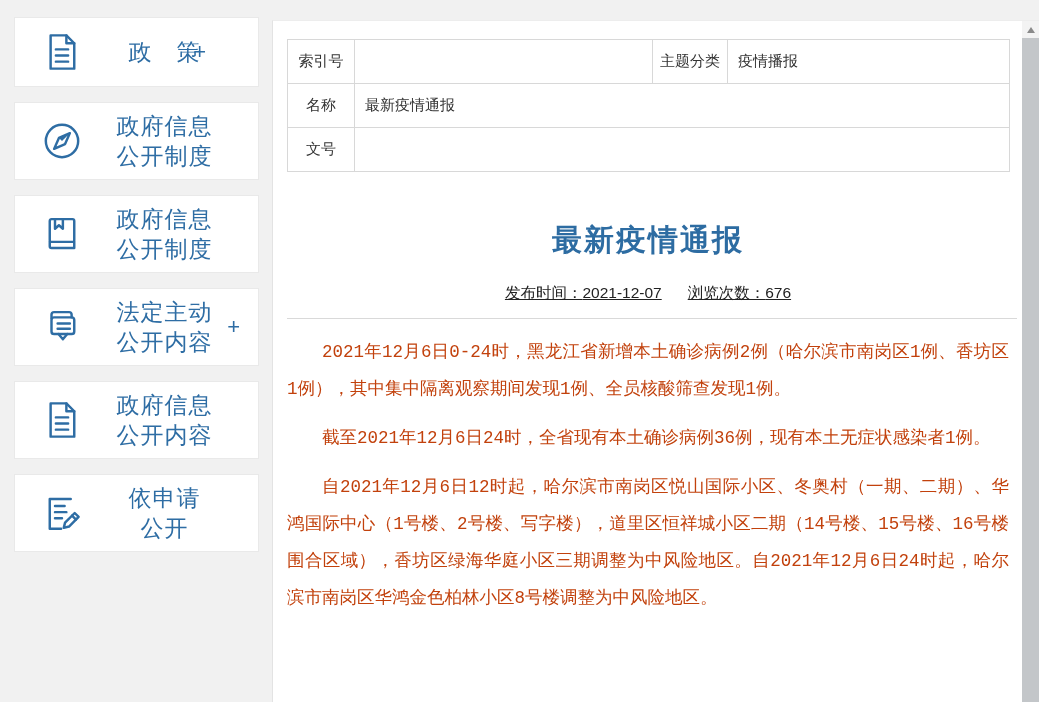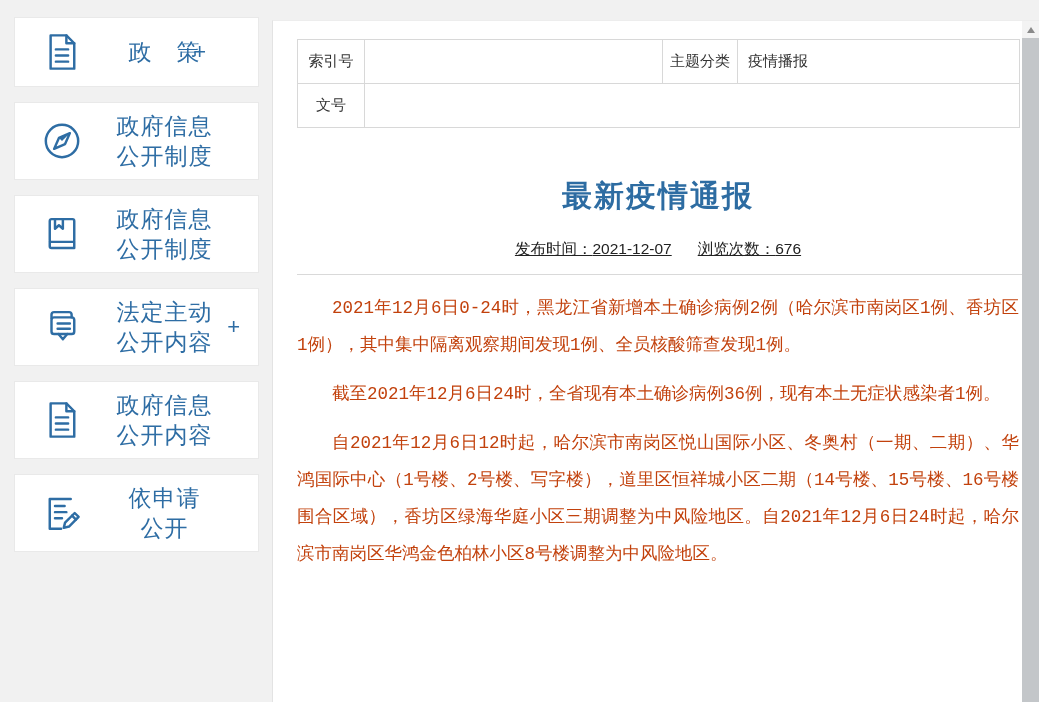--- a/index.html
+++ b/index.html
@@ -15,21 +15,21 @@
   .side-icon { flex:none; width:42px; height:42px; margin-right:18px; }
   .side-icon svg { width:42px; height:42px; display:block; }
   .side-label { flex:1; text-align:center; color:#2e6da4; font-size:23px; line-height:30px; letter-spacing:1px; }
   .side-plus { position:absolute; color:#2e6da4; font-size:22px; font-weight:400; top:50%; transform:translateY(-50%); }
   .side-plus.inline { right:52px; }
   .side-plus.edge { right:18px; }
 
   
   .main { position:absolute; left:272px; top:20px; right:0; bottom:0; background:#ffffff;
           border-left:1px solid #e3e3e3; border-top:1px solid #ededed; }
-  .content { padding:18px 28px 0 24px; }
+  .content { padding:18px 28px 0 14px; }
 
   table.meta { border-collapse:collapse; table-layout:fixed; width:722px; }
   table.meta td { border:1px solid #d8d8d8; height:44px; font-size:15px; color:#333; background:#fff; }
   td.lbl { text-align:center; color:#444; }
   td.val { text-align:left; padding-left:10px; }
   .w1 { width:67px; } .w2 { width:298px; } .w3 { width:75px; } .w4 { width:282px; }
 
   .article-title { margin-top:48px; width:722px; text-align:center; color:#2d6ca2;
                    font-size:30px; font-weight:bold; letter-spacing:2px; }
   .pub-line { margin-top:22px; width:722px; text-align:center; font-size:15.5px; color:#222;text-decoration:underline; }
@@ -133,20 +133,24 @@
 
       <table class="meta">
         <tbody>
             <tr>
           <td class="lbl w1">索引号</td>
           <td class="val w2"></td>
           <td class="lbl w3">主题分类</td>
           <td class="val w4">疫情播报</td>
         </tr>
         <tr>
+          <td class="lbl">名称</td>
+          <td class="val" colspan="3">最新疫情通报</td>
+        </tr>
+        <tr>
           <td class="lbl">文号</td>
           <td class="val" colspan="3"></td>
         </tr>
       </tbody>
         </table>
 
       <div class="article-title">最新疫情通报</div>
 
       <div class="pub-line">
         <span>发布时间：</span><span>2021-12-07</span><span class="views-lbl">浏览次数：</span><span>676</span>

